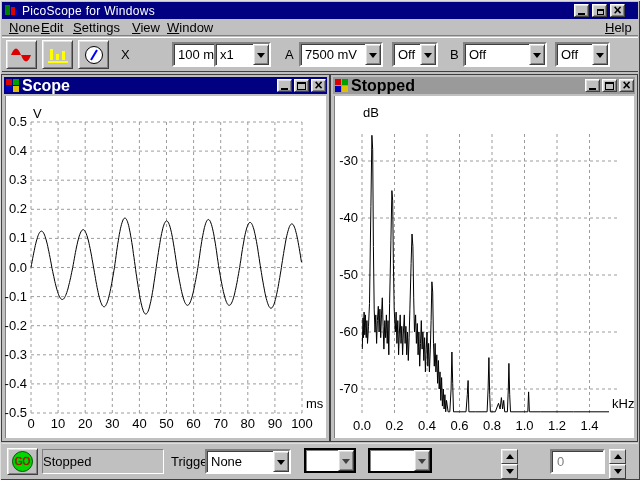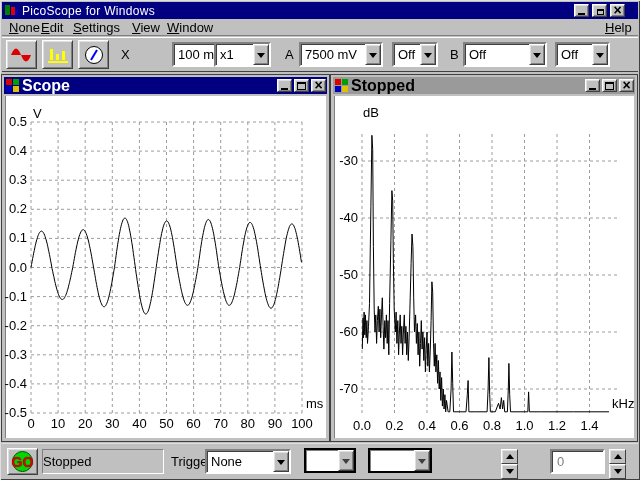--- a/index.html
+++ b/index.html
@@ -70,21 +70,21 @@
   svg{overflow:visible;display:block;}
   .axis-text{font-family:"Liberation Sans",sans-serif;font-size:13px;fill:#000;}
   
   .statusbar{position:absolute;left:2px;top:443px;width:636px;height:35px;background:#c0c0c0;border-top:1px solid #dfdfdf;}
   .go-btn{position:absolute;left:5px;top:4px;width:31px;height:27px;background:#c0c0c0;
     border:1px solid;border-color:#fff #404040 #404040 #fff;
     box-shadow:inset 1px 1px 0 #dfdfdf, inset -1px -1px 0 #808080;
     display:flex;align-items:center;justify-content:center;padding:0;cursor:pointer;}
   .go-circle{width:21px;height:21px;border-radius:50%;background:#00d800;border:1px solid #005000;
     display:flex;align-items:center;justify-content:center;
-    color:#e00000;font-size:14px;font-weight:bold;text-shadow:0 0 1px #400000;}
+    color:#e00000;font-size:10px;font-weight:normal;text-shadow:0 0 1px #400000;}
   .status-panel{position:absolute;left:40px;top:5px;width:122px;height:25px;background:#c0c0c0;
     border:1px solid;border-color:#808080 #fff #fff #808080;
     display:flex;align-items:center;font-size:13px;color:#000;}
   .sb-label{position:absolute;left:169px;top:10px;font-size:13px;color:#000;}
   .c-trigmode{left:203px;top:5px;width:86px;}
   .combo.disabled-combo{border-color:#000;box-shadow:inset 1px 1px 0 #808080;}
   .combo.disabled-combo .tri-down{border-top-color:#404040;}
   .c-trigchan{left:302px;top:4px;width:52px;}
   .c-trigdir{left:366px;top:4px;width:64px;}
   .spin-field{position:absolute;top:5px;width:55px;height:25px;background:#fff;

